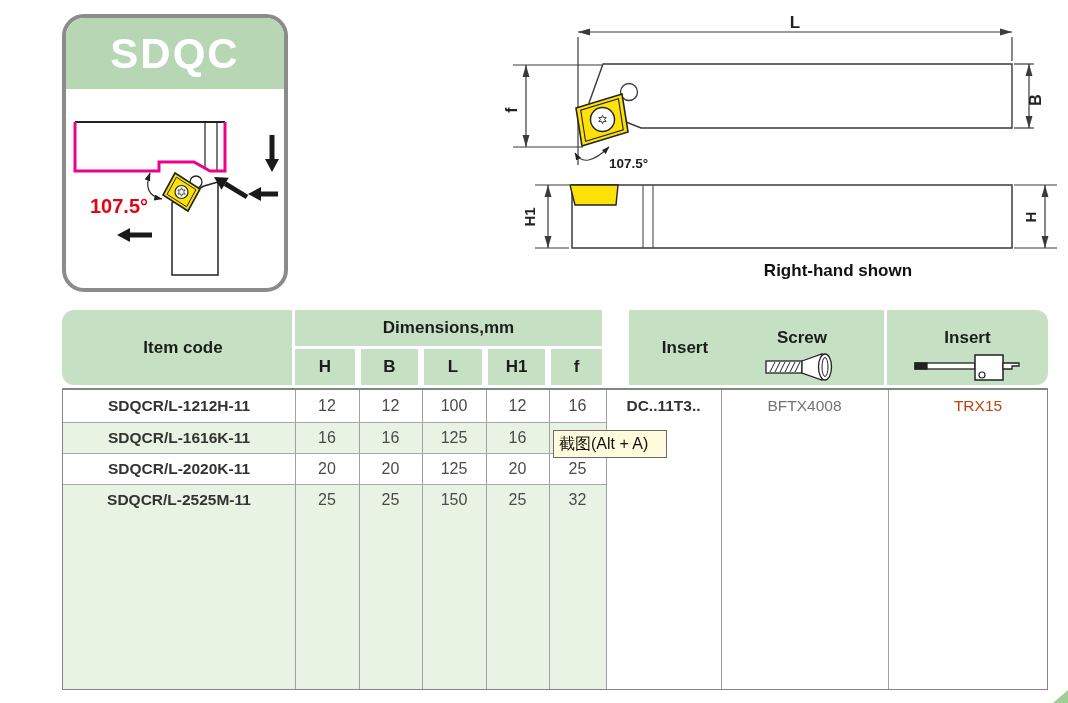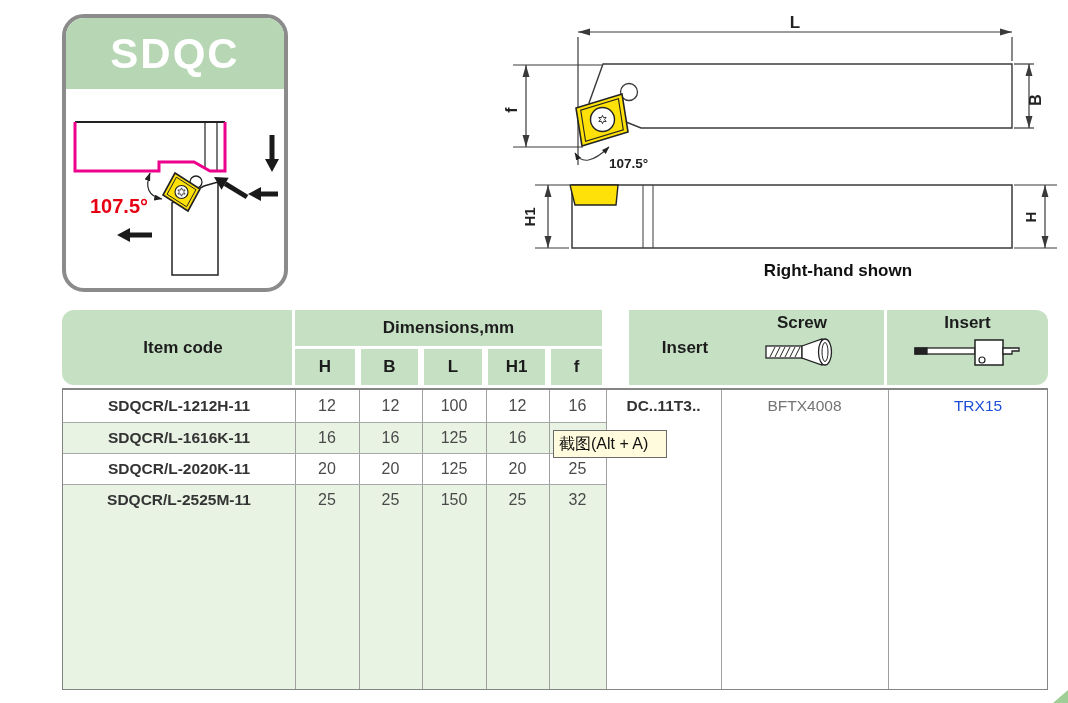--- a/index.html
+++ b/index.html
@@ -29,40 +29,40 @@
   .hc-dims   { left:233px; top:0; width:307px; height:36px; line-height:36px; }
   .hc-sub    { top:39px; height:36px; line-height:36px; }
   .hc-h  { left:233px; width:60px; }
   .hc-b  { left:299px; width:57px; }
   .hc-l  { left:362px; width:58px; }
   .hc-h1 { left:426px; width:57px; }
   .hc-f  { left:489px; width:51px; }
   .hc-insert { left:567px; top:0; width:112px; height:75px; line-height:75px; }
   .hc-screw  { left:658px; top:0; width:164px; height:75px; }
   .hc-wrench { left:825px; top:0; width:161px; height:75px; border-radius:0 12px 12px 0; }
-  .hc-label2 { display:block; padding-top:3px; line-height:20px; }
+  .hc-label2 { display:block; padding-top:3px; line-height:20px;margin-top:15px; }
   .hc-icon { display:flex; justify-content:center; margin-top:4px; }
 
   .tbl-body { position:absolute; left:62px; top:388px; width:986px; height:302px;
               border:1.5px solid #858585; border-top-width:2.5px; background:#fff;text-decoration:underline; }
   .stripe { position:absolute; left:0; width:543px; background:#e9f3e4; }
   .vline { position:absolute; top:0; width:1px; height:100%; background:#a0a0a0; }
   .hline { position:absolute; left:0; width:543px; height:1px; background:#a8a8a8; }
   .brow { position:absolute; left:0; width:543px; }
   .bcell { position:absolute; top:0; height:100%; text-align:center; font-size:16px; color:#4a4a4a; }
   .bc-item { left:0; width:232px; font-weight:bold; color:#333; font-size:15.5px; }
   .bc-h  { left:232px; width:64px; }
   .bc-b  { left:296px; width:63px; }
   .bc-l  { left:359px; width:64px; }
   .bc-h1 { left:423px; width:63px; }
   .bc-f  { left:486px; width:57px; }
   .mcell { position:absolute; top:0; height:32px; line-height:32px; text-align:center; }
   .m-insert { left:543px; width:115px; font-weight:bold; color:#333; font-size:15.5px; }
   .m-screw  { left:658px; width:167px; color:#737373; font-size:15.5px; }
-  .m-wrench { left:825px; width:164px; color:#1d4ed8; font-size:15.5px;padding-left:16px; }
+  .m-wrench { left:825px; width:164px; color:#c2410c; font-size:15.5px;padding-left:16px; }
 
   
   .tooltip { position:absolute; left:553px; top:430px; height:28px; min-width:114px;
              background:#fffbdc; border:1px solid #6b6b6b; color:#111;
              font-size:16px; line-height:26px; padding:0 5px; z-index:50; white-space:nowrap; }
 
   
   .corner-tri { position:absolute; left:1053px; top:690px; width:0; height:0;
                 border-left:15px solid transparent; border-bottom:13px solid #9fce96; }
 

